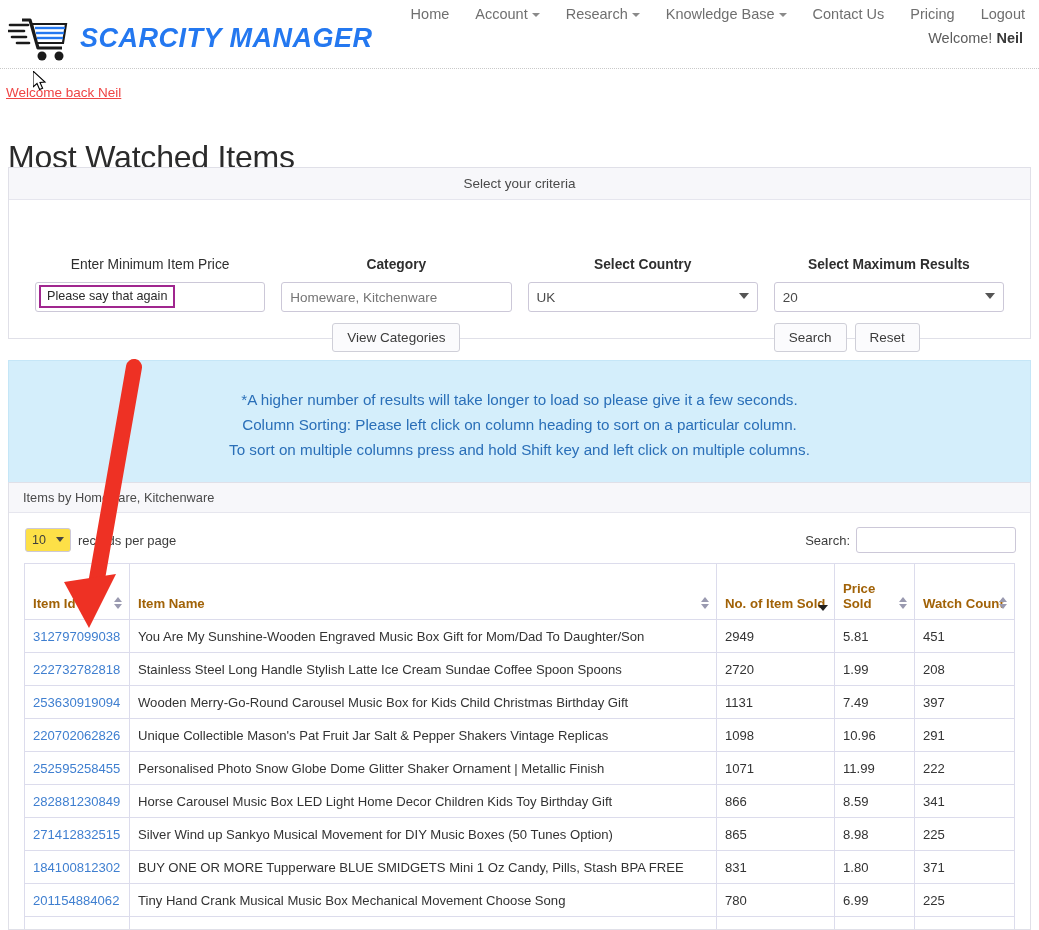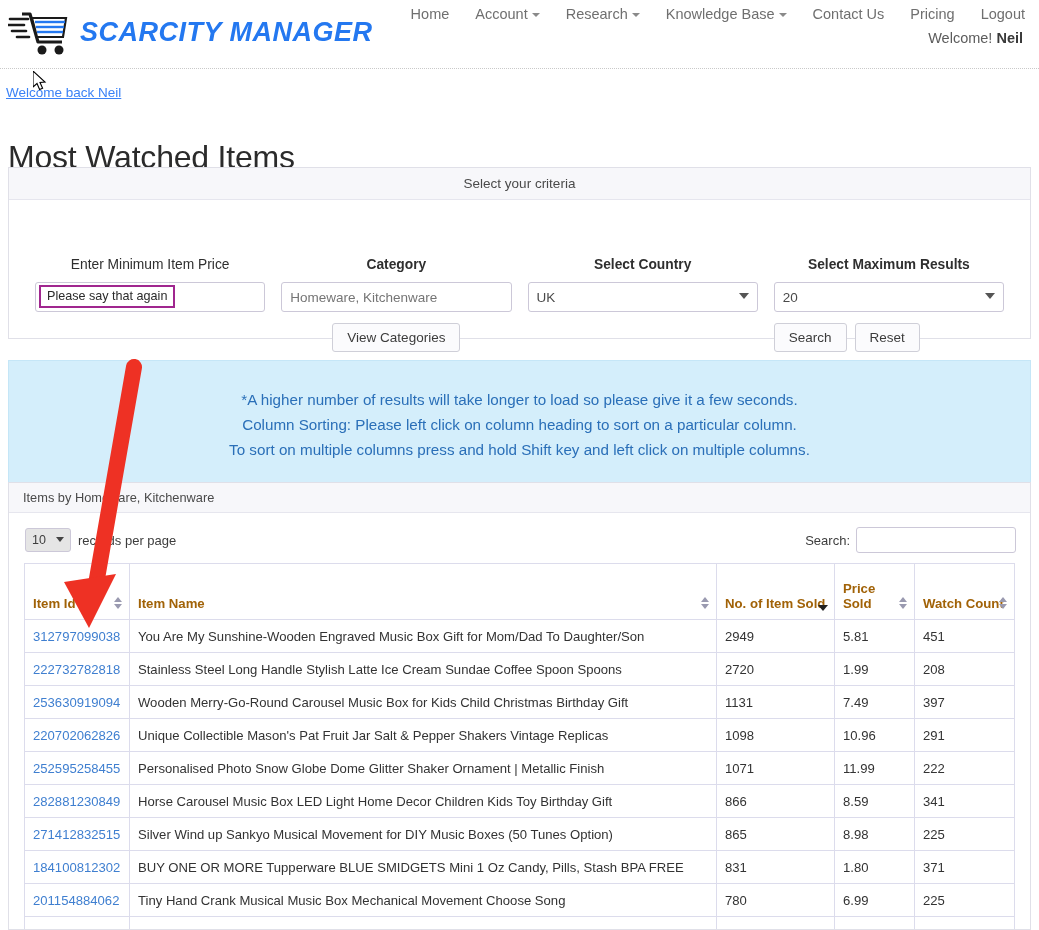--- a/index.html
+++ b/index.html
@@ -8,21 +8,21 @@
     width: 1039px; height: 930px;
     overflow: hidden;
     background: #ffffff;
     font-family: "Liberation Sans", sans-serif;
     color: #333;
   }
   #root { position: relative; width: 1039px; height: 930px; overflow: hidden; }
 
   
   .header { position: relative; height: 60px; }
-  .brand { position: absolute; left: 8px; top: 2px; display: flex; align-items: center; }
+  .brand { position: absolute; left: 8px; top: 8px; display: flex; align-items: center; }
   .cart-logo { width: 66px; height: 56px; }
   .brand-text {
     font-family: "Liberation Sans", sans-serif;
     font-style: italic; font-weight: bold;
     font-size: 27px; letter-spacing: 0.5px;
     color: #2478f0; margin-left: 6px;
   }
   .nav {
     position: absolute; right: 14px; top: 6px;
     display: flex; gap: 26px; align-items: center;
@@ -42,21 +42,21 @@
     font-size: 14.5px; color: #5c5c5c;
   }
   .welcome-user b { color: #3a3a3a; }
 
   .hdr-rule {
     position: absolute; left: 0; top: 68px; width: 1039px;
     border-top: 1px dotted #c9c9c9;
   }
   .welcome-back {
     position: absolute; left: 6px; top: 85px;
-    font-size: 13.5px; color: #3b82f6;
+    font-size: 13.5px; color: #ef4444;
   }
 
   
   .page-title {
     position: absolute; left: 8px; top: 118px;
     font-size: 32px; font-weight: normal; color: #2b2b2b;
     letter-spacing: -0.2px;
   }
 
   
@@ -146,21 +146,21 @@
     padding-left: 14px; font-size: 12.8px; color: #4a4a4a;
   }
   .table-controls {
     display: flex; align-items: center; justify-content: space-between;
     padding: 14px 14px 10px 16px;
   }
   .rpp { display: flex; align-items: center; gap: 7px; font-size: 13px; color: #3d3d3d; }
   .rpp-select {
     width: 46px; height: 24px; font-size: 12.5px;
     border: 1px solid #ccc8d8; border-radius: 3px;
-    padding: 0 4px 0 6px; background: #e5e5e5; color: #3d3d3d;
+    padding: 0 4px 0 6px; background: #fde047; color: #3d3d3d;
     appearance: none; -webkit-appearance: none;
     font-family: "Liberation Sans", sans-serif;
   }
   .rpp-wrap { position: relative; }
   .rpp-chev {
     position: absolute; right: 7px; top: 9px;
     width: 0; height: 0; pointer-events: none;
     border-left: 4px solid transparent; border-right: 4px solid transparent;
     border-top: 5px solid #444;
   }

